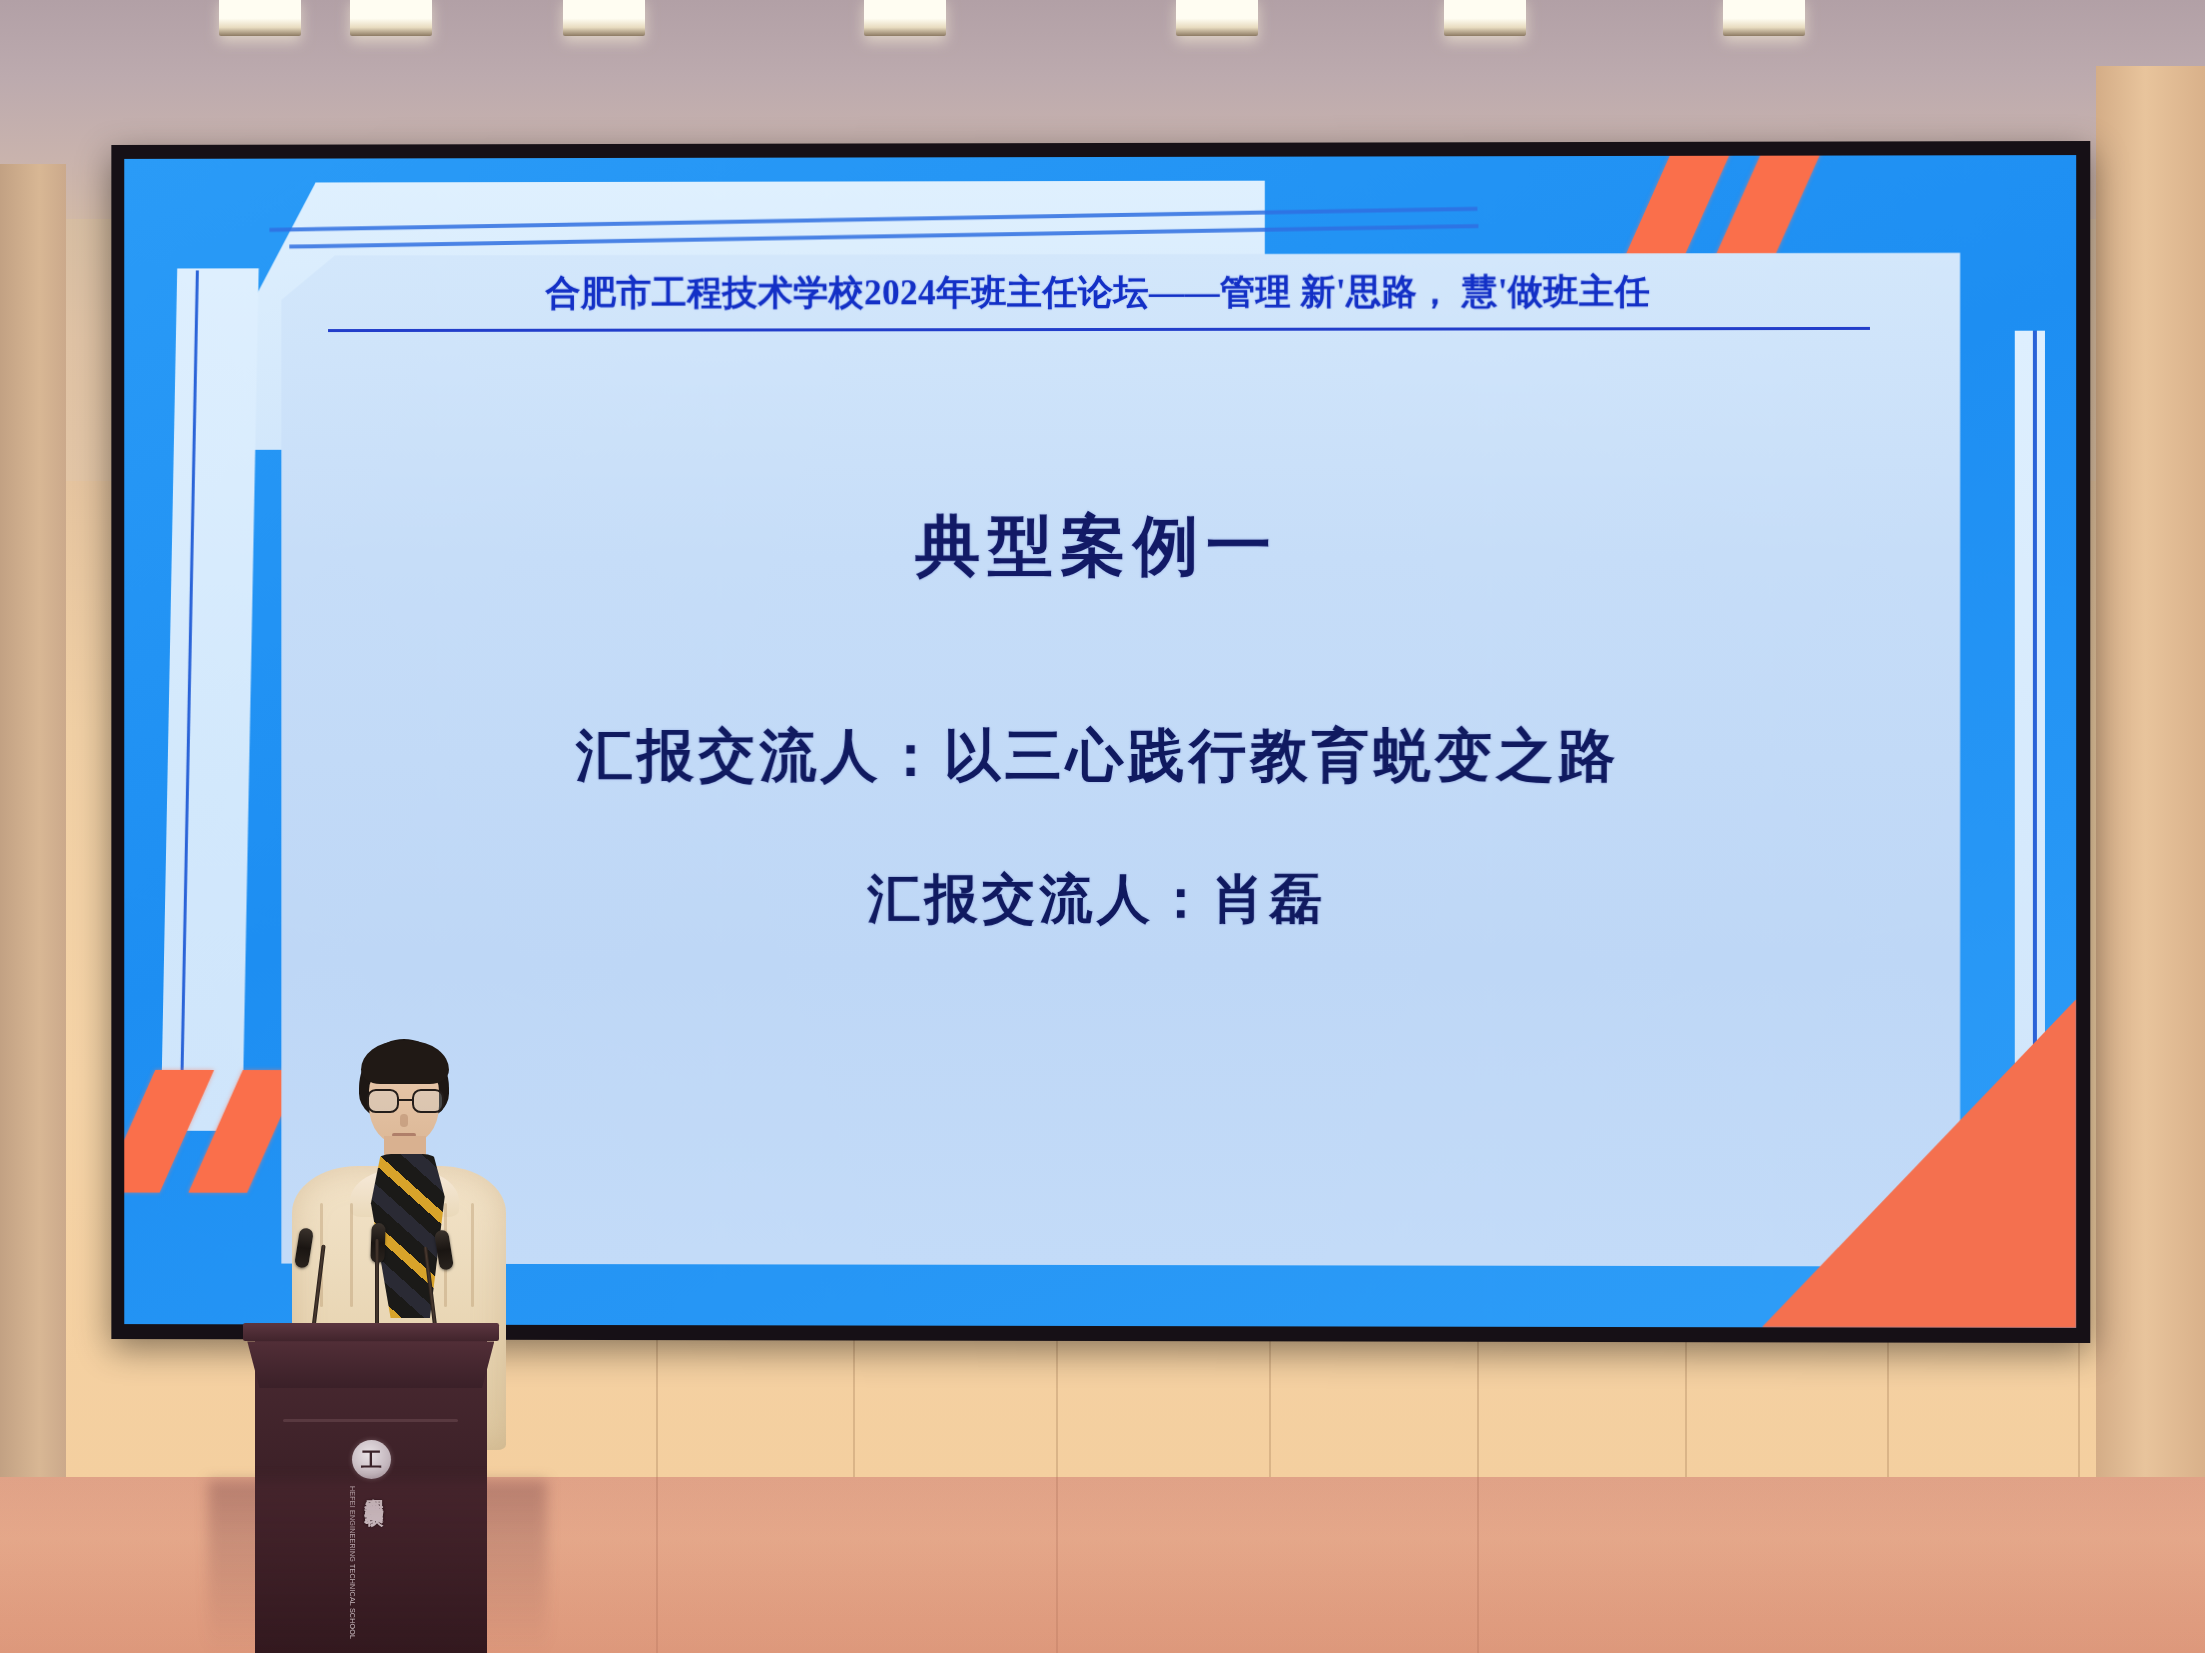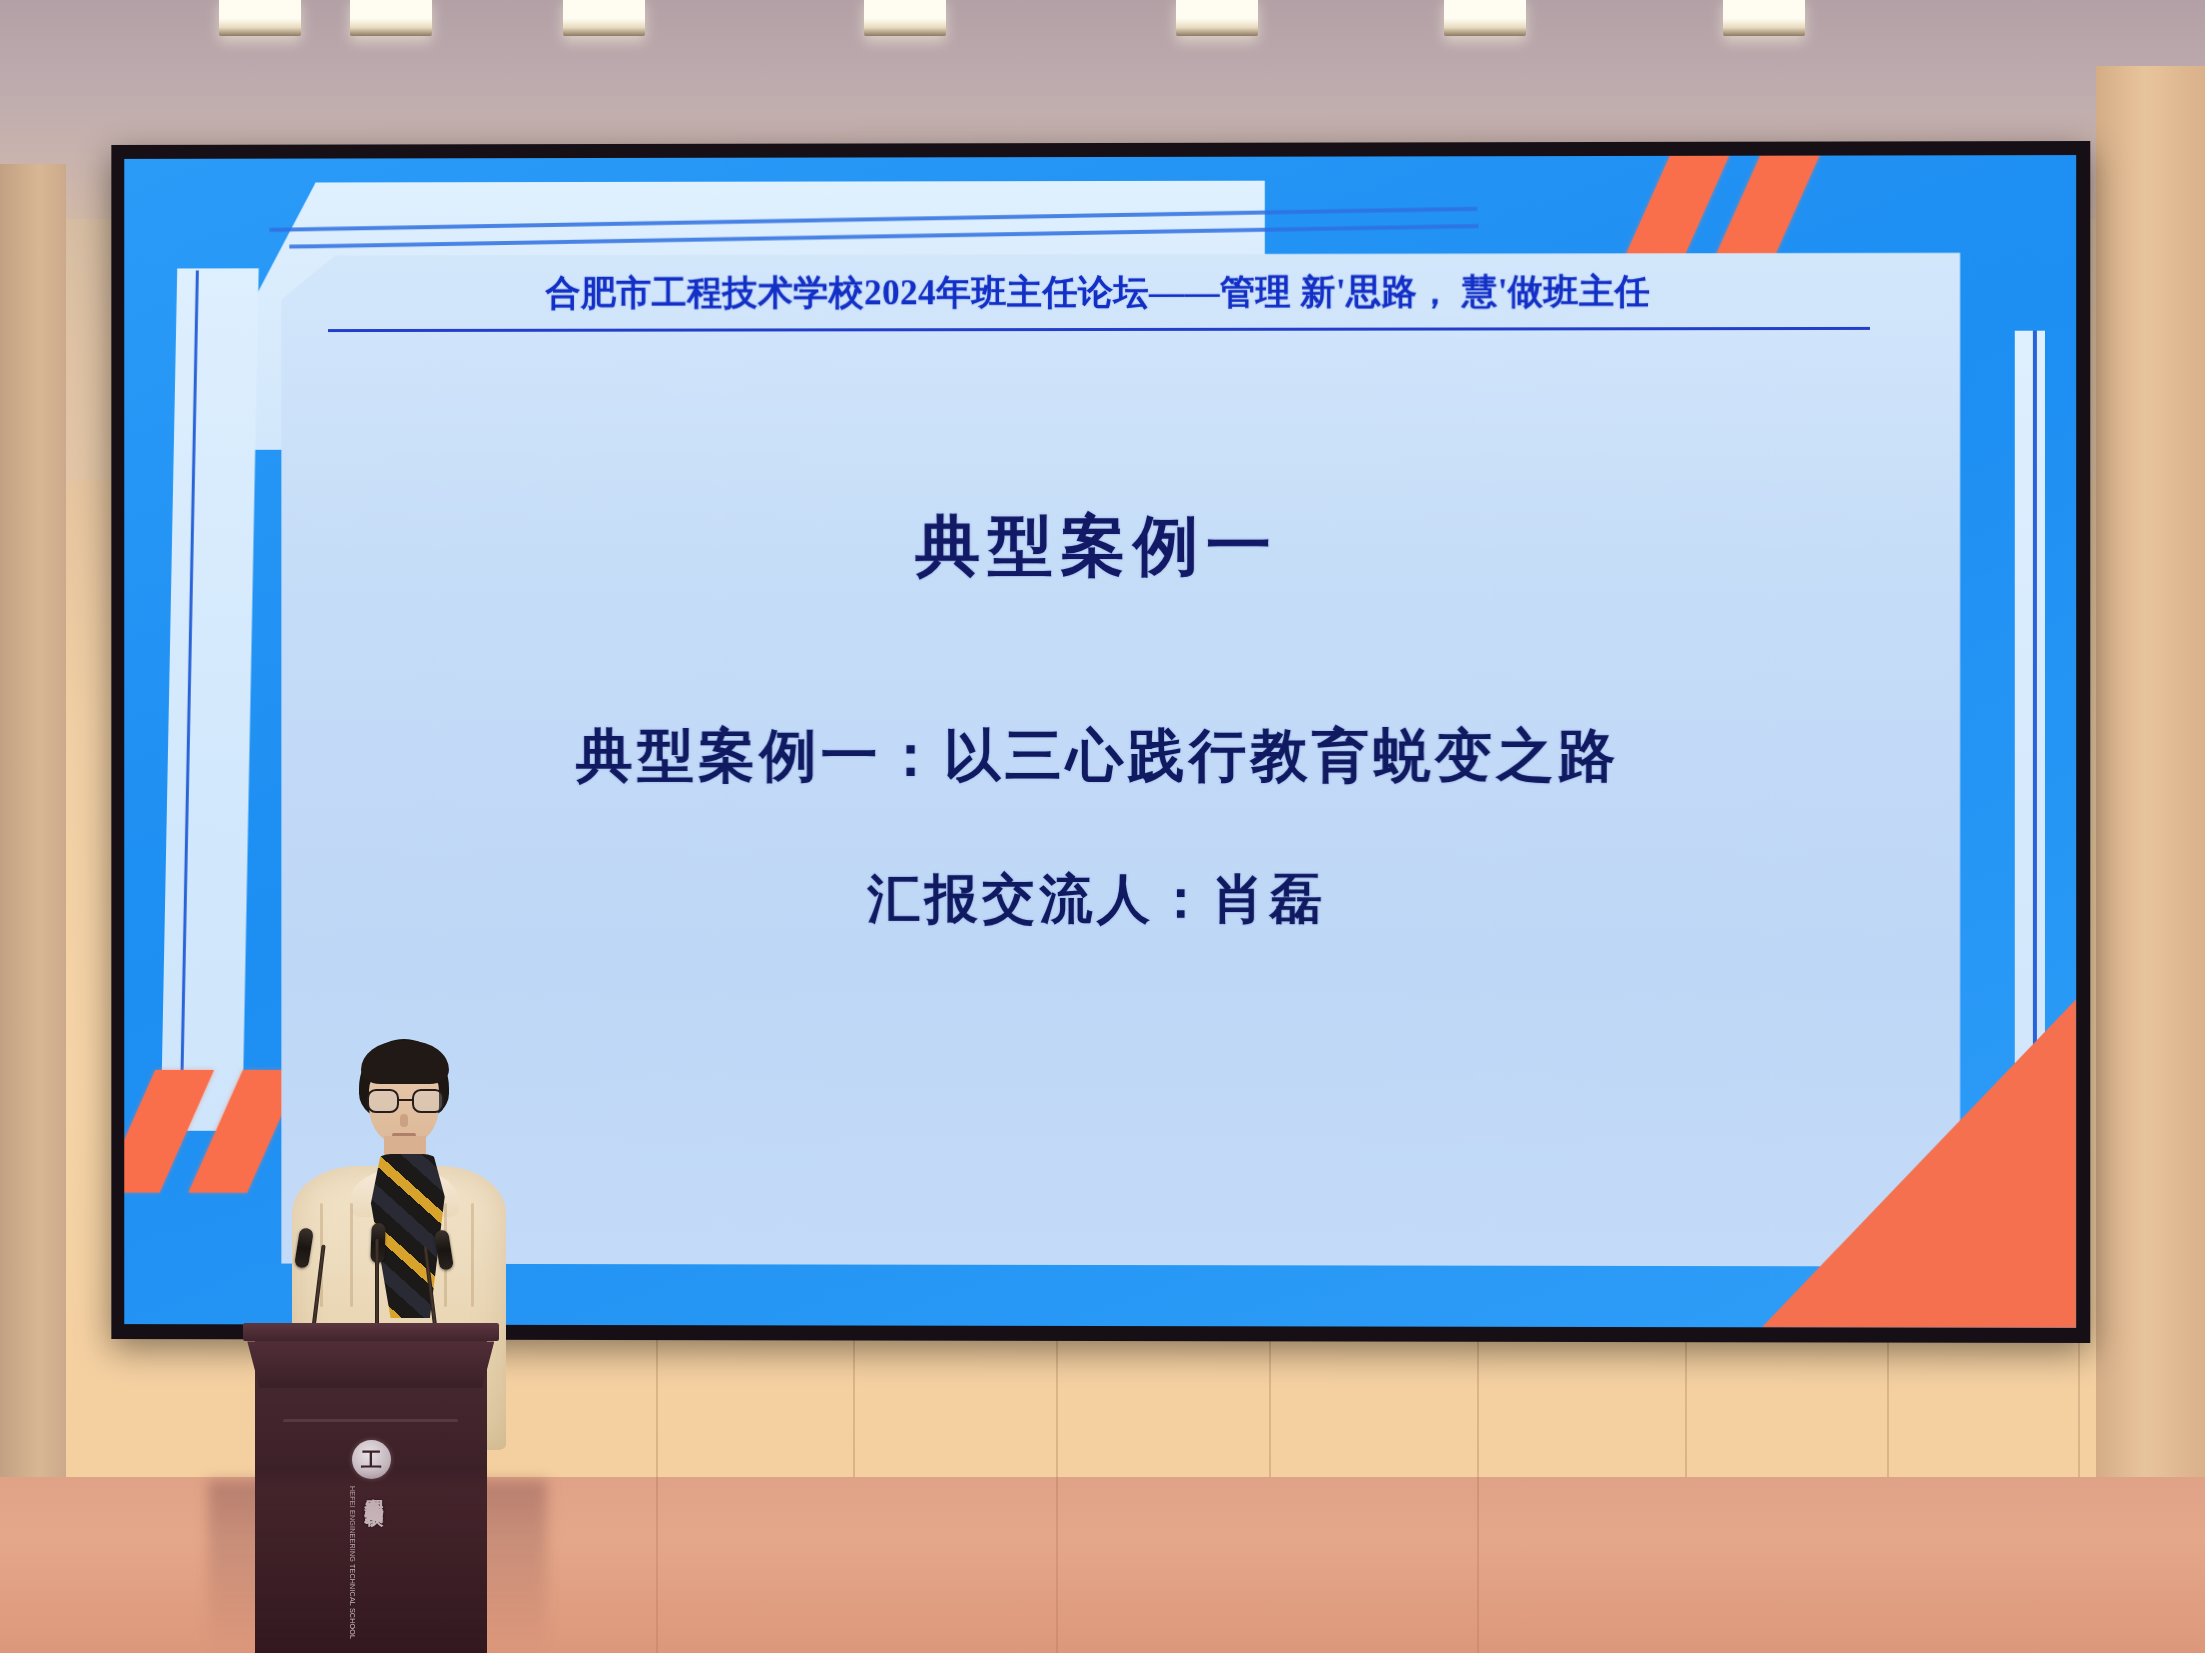--- a/index.html
+++ b/index.html
@@ -327,21 +327,21 @@
         <div class="stripe stripe-br2"></div>
 
         <div class="card"></div>
         <div class="tri-br"></div>
 
         <div class="slide-head">合肥市工程技术学校2024年班主任论坛——管理 新'思路， 慧'做班主任</div>
         <div class="head-rule"></div>
 
         <div class="case-title">典型案例一</div>
 
-        <div class="main-title">典型案例一：以三心践行教育蜕变之路</div>
+        <div class="main-title">汇报交流人：以三心践行教育蜕变之路</div>
 
         <div class="presenter">汇报交流人：肖磊</div>
       </div>
     </div>
   </div>
 
   <div class="speaker">
     <div class="hair"></div>
     <div class="face"></div>
     <div class="hair-front"></div>

